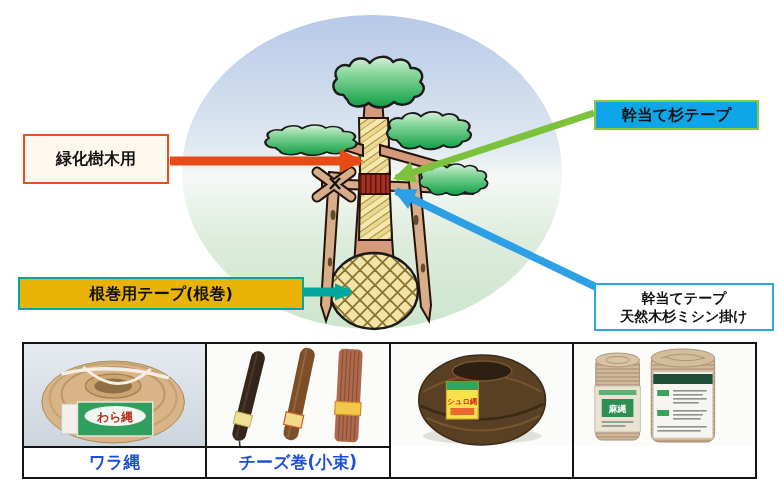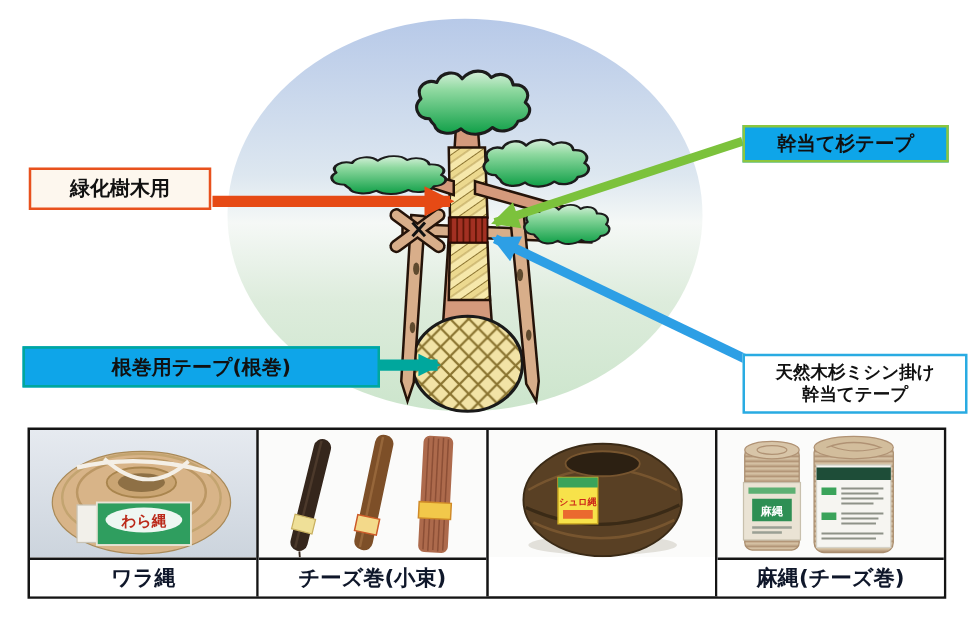--- a/index.html
+++ b/index.html
@@ -8,36 +8,36 @@
     font-family:"DejaVu Sans","Liberation Sans",sans-serif;
   }
   .scene{position:absolute;left:0;top:0;}
   
   .callout{
     position:absolute;box-sizing:border-box;display:flex;flex-direction:column;
     justify-content:center;align-items:center;text-align:center;
     font-weight:bold;color:#111;line-height:1.32;
   }
   .callout span{display:block;}
-  .co-trunkwrap{left:23px;top:134px;width:146px;height:34px;border:2px solid #e8511d;background:#fdf7ee;font-size:16px;}
+  .co-trunkwrap{left:23px;top:134px;width:146px;height:50px;border:2px solid #e8511d;background:#fdf7ee;font-size:16px;}
   .co-trunkguard{left:594px;top:100px;width:165px;height:30px;border:2px solid #8cc63e;background:#0ea5e9;font-size:15.5px;}
-  .co-rootwrap{left:18px;top:277px;width:286px;height:33px;border:2px solid #00a79d;background:#0ea5e9;font-size:16px;}
+  .co-rootwrap{left:18px;top:277px;width:286px;height:33px;border:2px solid #00a79d;background:#eab308;font-size:16px;}
   .co-sewnguard{left:594px;top:283px;width:180px;height:48px;border:2px solid #29abe2;background:#ffffff;font-size:14px;}
   
   .ptable{
     position:absolute;left:22px;top:342px;width:735px;height:137px;
     box-sizing:border-box;border:2px solid #141414;display:flex;background:#fff;
   }
   .pcell{flex:1 1 0;display:flex;flex-direction:column;min-width:0;}
   .pcell + .pcell{border-left:2px solid #141414;}
   .photo{height:102px;overflow:hidden;}
   .photo svg{display:block;width:100%;height:102px;}
   .caption{
     height:29px;border-top:2px solid #141414;display:flex;align-items:center;justify-content:center;
-    font-weight:bold;font-size:17px;color:#0f172a;background:#fff;
+    font-weight:bold;font-size:17px;color:#1d4ed8;background:#fff;
   }
 </style>
 </head>
 <body>
 
 <div class="stage">
 
   <svg class="scene" width="779" height="342" viewBox="0 0 779 342">
     <defs>
       <linearGradient id="bgGrad" x1="0" y1="0" x2="0" y2="1">
@@ -137,22 +137,22 @@
   <div class="callout co-trunkwrap">
     <span>緑化樹木用</span>
   </div>
   <div class="callout co-trunkguard">
     <span>幹当て杉テープ</span>
   </div>
   <div class="callout co-rootwrap">
     <span>根巻用テープ(根巻)</span>
   </div>
   <div class="callout co-sewnguard">
+    <span>幹当てテープ</span>
     <span>天然木杉ミシン掛け</span>
-    <span>幹当てテープ</span>
   </div>
 
   <div class="ptable">
 
     <div class="pcell">
       <div class="photo">
         <svg viewBox="0 0 183 102" preserveAspectRatio="none">
           <defs>
             <linearGradient id="cell1bg" x1="0" y1="0" x2="0" y2="1">
               <stop offset="0%" stop-color="#e6eaf0"></stop>
@@ -264,17 +264,16 @@
                 <rect x="100" y="58" width="26" height="1.6"></rect>
               <rect x="100" y="66" width="34" height="1.6"></rect>
                 <rect x="100" y="70" width="30" height="1.6"></rect>
               <rect x="100" y="74" width="28" height="1.6"></rect>
                 <rect x="84" y="82" width="50" height="1.6"></rect>
               <rect x="84" y="86" width="44" height="1.6"></rect>
             </g>
           </g>
         </svg>
       </div>
-      <div class="caption">麻縄(チーズ巻)</div>
     </div>
 
   </div>
 </div>
 
 </body></html>

